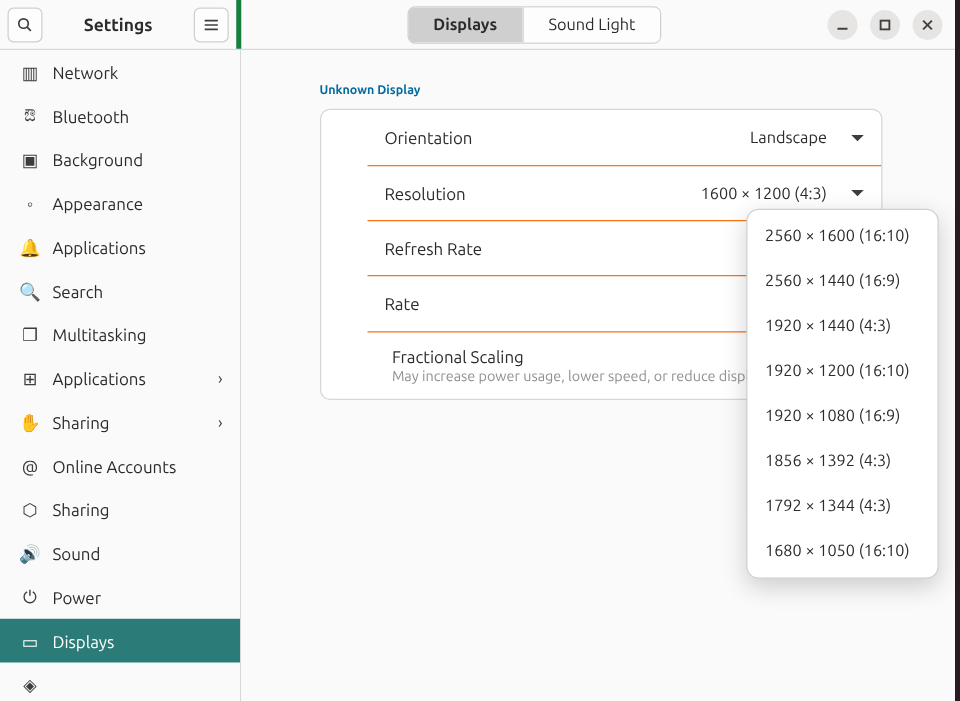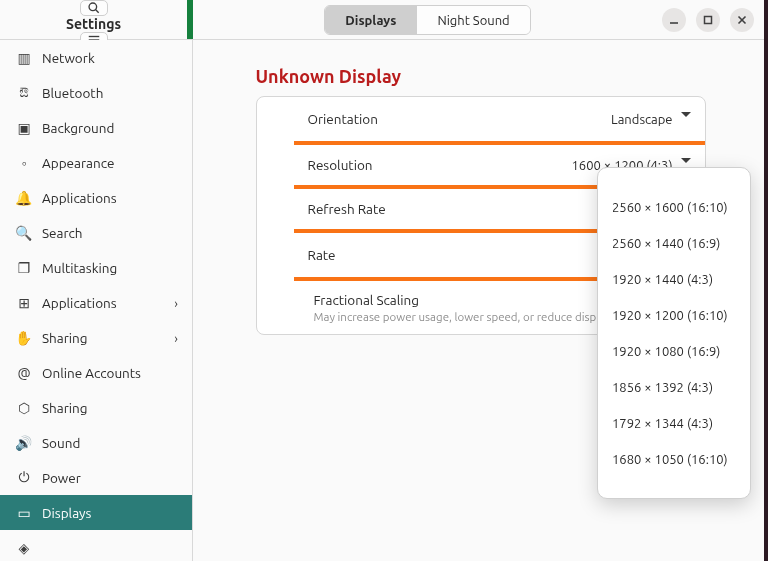--- a/index.html
+++ b/index.html
@@ -28,22 +28,21 @@
     border-bottom: 1px solid #d8d8d8;
     display: flex;
     align-items: center;
   }
   .hb-left {
     width: 193px;
     height: 100%;
     display: flex;
     align-items: center;
     padding: 0 6px;
-    border-right: 6px solid #15803d;
-    flex-direction: column;
+    border-right: 4px solid #15803d;
   }
   .hb-btn {
     height: 28px; width: 28px;
     border: 1px solid #cfcfcf;
     border-radius: 5px;
     background: #fdfdfd;
     display: inline-flex;
     align-items: center; justify-content: center;
     cursor: pointer;
   }
@@ -135,50 +134,50 @@
     background: #fafafa;
     display: flex;
     flex-direction: column;
     align-items: center;
     padding: 20px 28px;
     overflow: hidden;
   }
   .section-title {
     width: 450px;
     font-weight: 700;
-    font-size: 18px;
-    color: #b91c1c;
+    font-size: 10px;
+    color: #0369a1;
     margin: 6px 0 10px 0;
   }
   .panel {
     width: 450px;
     background: #ffffff;
     border: 1px solid #d6d6d6;
     border-radius: 8px;
   }
   .row {
     min-height: 44px;
     padding: 11px 14px;
     display: flex;
     align-items: center;
     font-size: 13.5px;
     margin-left: 37px;
   }
-  .row + .row { border-top: 4px solid #f97316; }
+  .row + .row { border-top: 1px solid #f97316; }
   .row-label { font-weight: 400; }
   .row-sub {
     font-size: 11.5px;
     color: #8f8f8f;
     margin-top: 2px;
   }
   .row-val {
     margin-left: auto;
     display: flex;
-    align-items: flex-start;
-    gap: 8px;
+    align-items: center;
+    gap: 19px;
     font-size: 13px;
   }
   .caret-down {
     display: inline-block;
     width: 0; height: 0;
     border-left: 5px solid transparent;
     border-right: 5px solid transparent;
     border-top: 5px solid #3d3d3d;
   }
   .scale-pill {
@@ -192,21 +191,21 @@
   
   .popup {
     position: absolute;
     top: 167px;
     left: 597px;
     width: 154px;
     background: #ffffff;
     border: 1px solid #d0d0d0;
     border-radius: 10px;
     box-shadow: 0 6px 20px rgba(0,0,0,0.18);
-    padding: 21px 0;
+    padding: 3px 0;
     z-index: 10;
   }
   .popup-item {
     padding: 11px 14px;
     font-size: 13px;
     cursor: pointer;
   }
 
   svg { display: block; }
 </style>
@@ -226,21 +225,21 @@
       <svg width="14" height="14" viewBox="0 0 24 24" stroke="#3d3d3d" stroke-width="2.3">
         <line x1="3" y1="6" x2="21" y2="6"></line>
           <line x1="3" y1="12" x2="21" y2="12"></line>
           <line x1="3" y1="18" x2="21" y2="18"></line>
       </svg>
     </div>
   </div>
   <div class="hb-center">
     <div class="seg">
       <div class="seg-btn active">Displays</div>
-      <div class="seg-btn">Night Sound</div>
+      <div class="seg-btn">Sound Light</div>
     </div>
   </div>
   <div class="hb-right">
     <div class="win-btn">
       <svg width="10" height="10" viewBox="0 0 10 10">
           <line x1="1" y1="8" x2="9" y2="8" stroke="#404040" stroke-width="1.6"></line>
         </svg>
     </div>
     <div class="win-btn">
       <svg width="10" height="10" viewBox="0 0 10 10">

